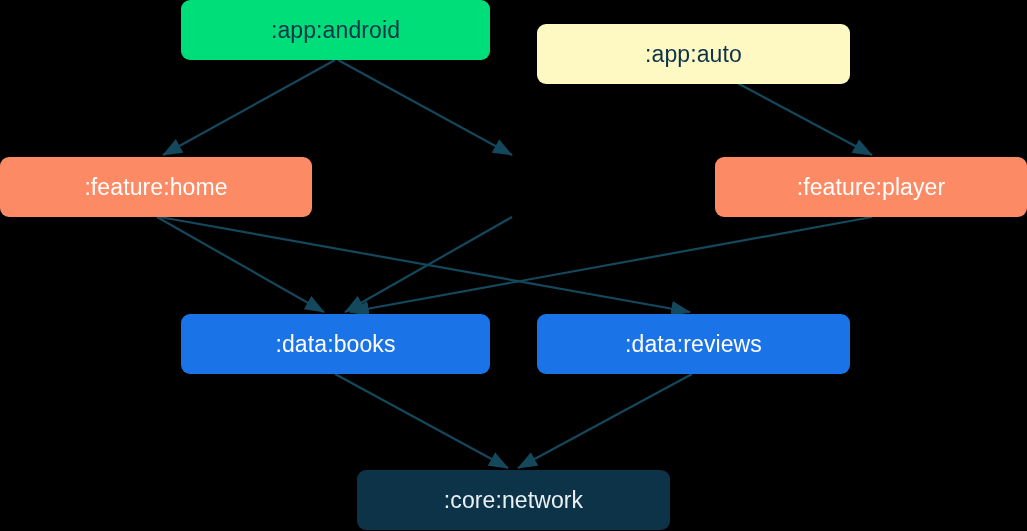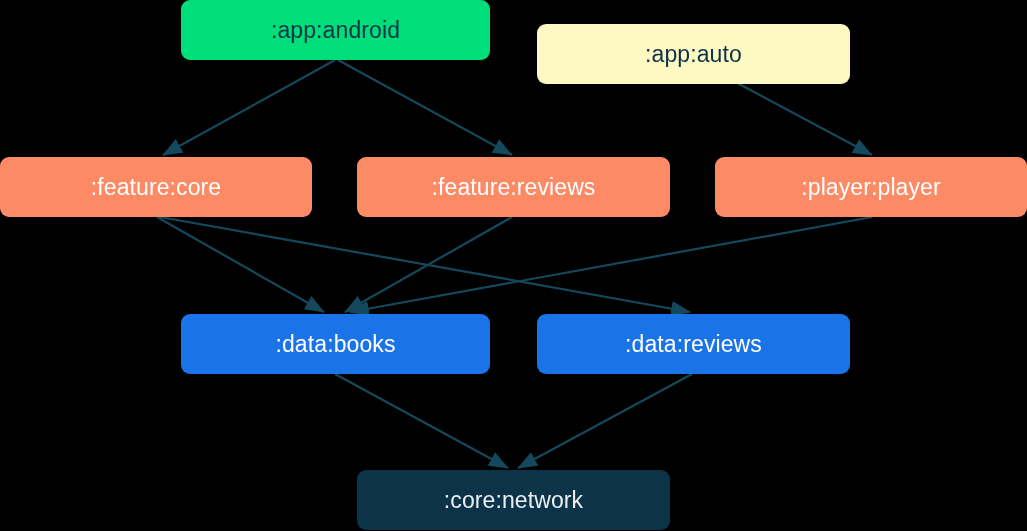--- a/index.html
+++ b/index.html
@@ -68,27 +68,24 @@
       </g>
   </svg>
 
   <div class="graph-node" style="left: 181px; top: 0px; width: 309px; height: 60px; background: rgb(0, 222, 122); color: rgb(13, 51, 73);">
     <span class="node-label">:app:android</span>
   </div>
   <div class="graph-node" style="left: 537px; top: 0px; width: 313px; height: 60px; background: #fef9c3; color: rgb(13, 51, 73); margin-top: 24px;">
     <span class="node-label">:app:auto</span>
   </div>
   <div class="graph-node" style="left: 0px; top: 157px; width: 312px; height: 60px; background: rgb(252, 138, 101); color: rgb(255, 255, 255);">
-    <span class="node-label">:feature:core</span>
-  </div>
-  <div class="graph-node" style="left: 357px; top: 157px; width: 313px; height: 60px; background: rgb(252, 138, 101); color: rgb(255, 255, 255);">
-    <span class="node-label">:feature:reviews</span>
+    <span class="node-label">:feature:home</span>
   </div>
   <div class="graph-node" style="left: 715px; top: 157px; width: 312px; height: 60px; background: rgb(252, 138, 101); color: rgb(255, 255, 255);">
-    <span class="node-label">:player:player</span>
+    <span class="node-label">:feature:player</span>
   </div>
   <div class="graph-node" style="left: 181px; top: 314px; width: 309px; height: 60px; background: rgb(27, 115, 232); color: rgb(255, 255, 255);">
     <span class="node-label">:data:books</span>
   </div>
   <div class="graph-node" style="left: 537px; top: 314px; width: 313px; height: 60px; background: rgb(27, 115, 232); color: rgb(255, 255, 255);">
     <span class="node-label">:data:reviews</span>
   </div>
   <div class="graph-node" style="left: 357px; top: 470px; width: 313px; height: 60px; background: rgb(13, 51, 73); color: rgb(234, 240, 243); text-align: center;">
     <span class="node-label">:core:network</span>
   </div>

